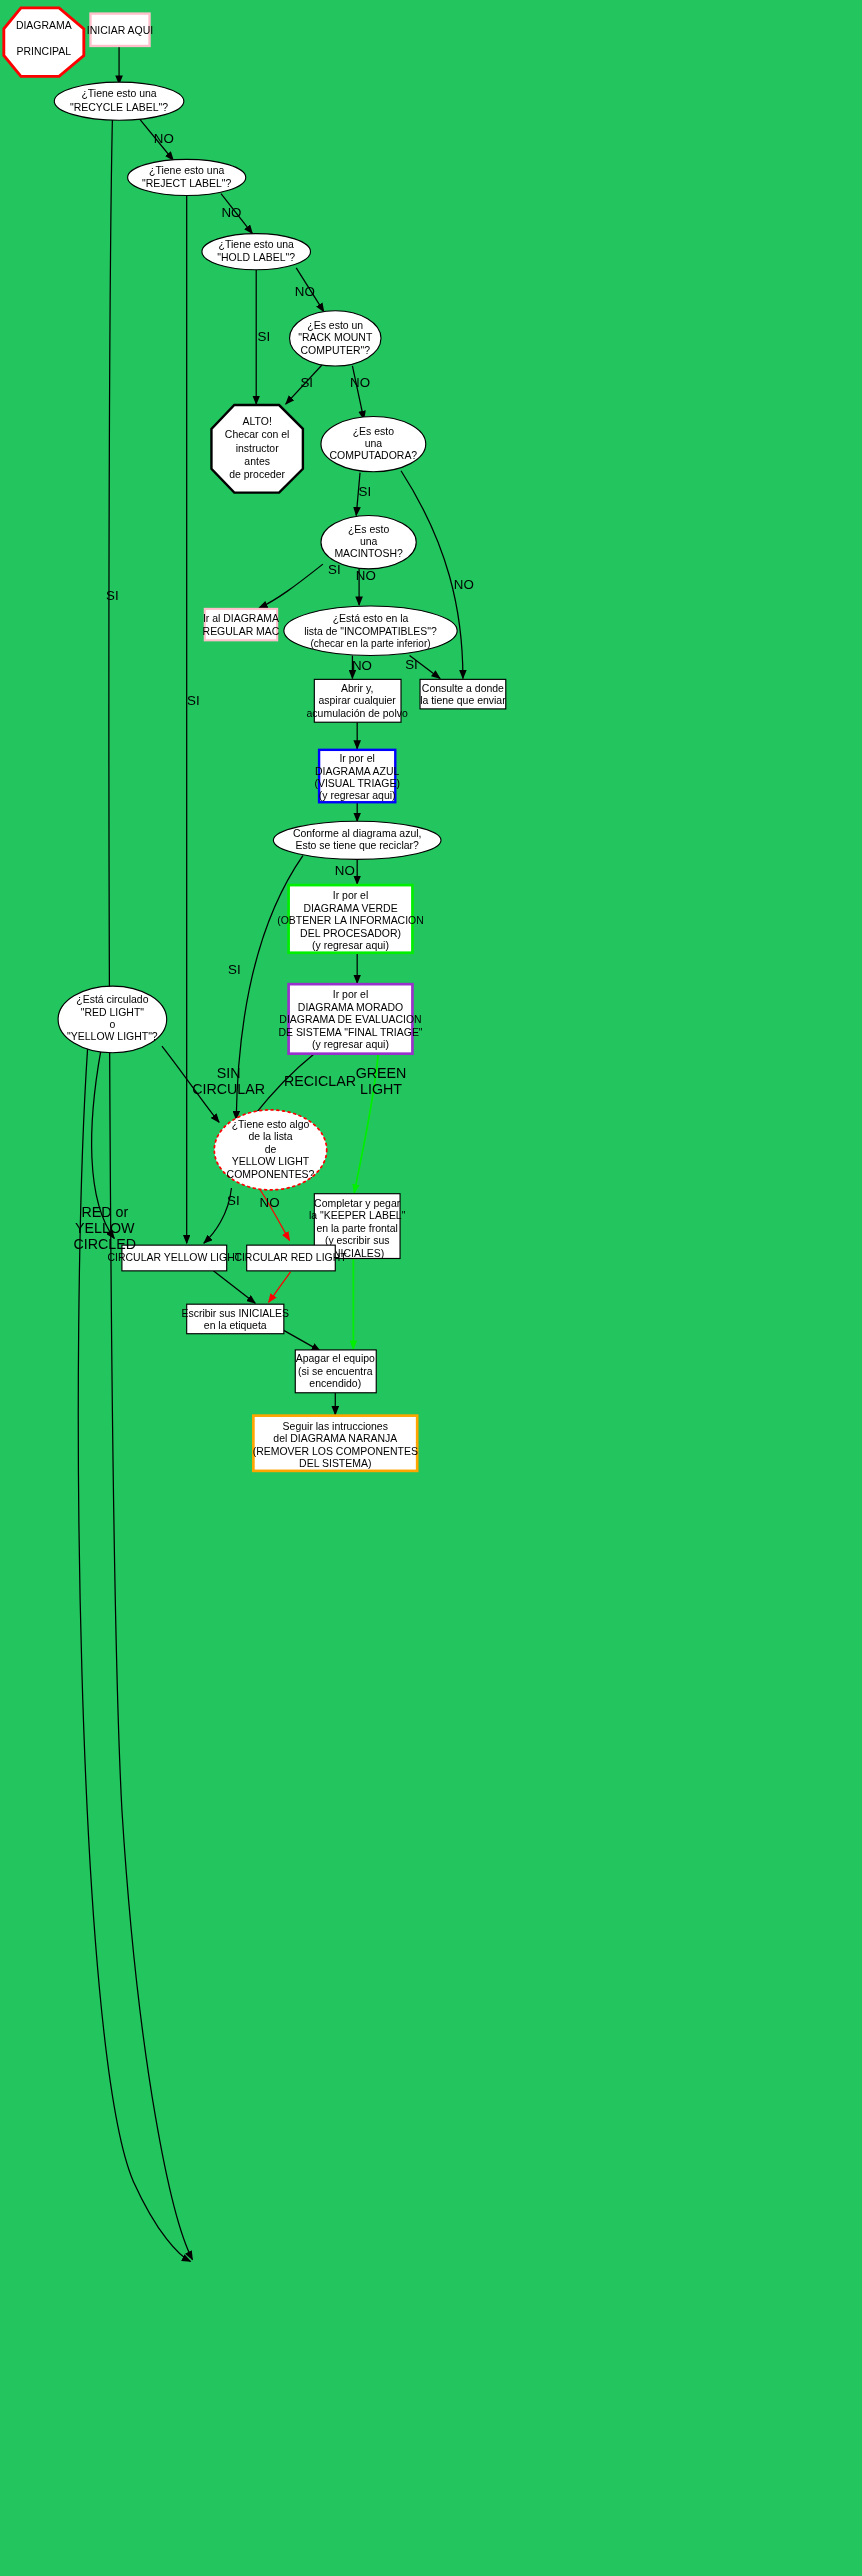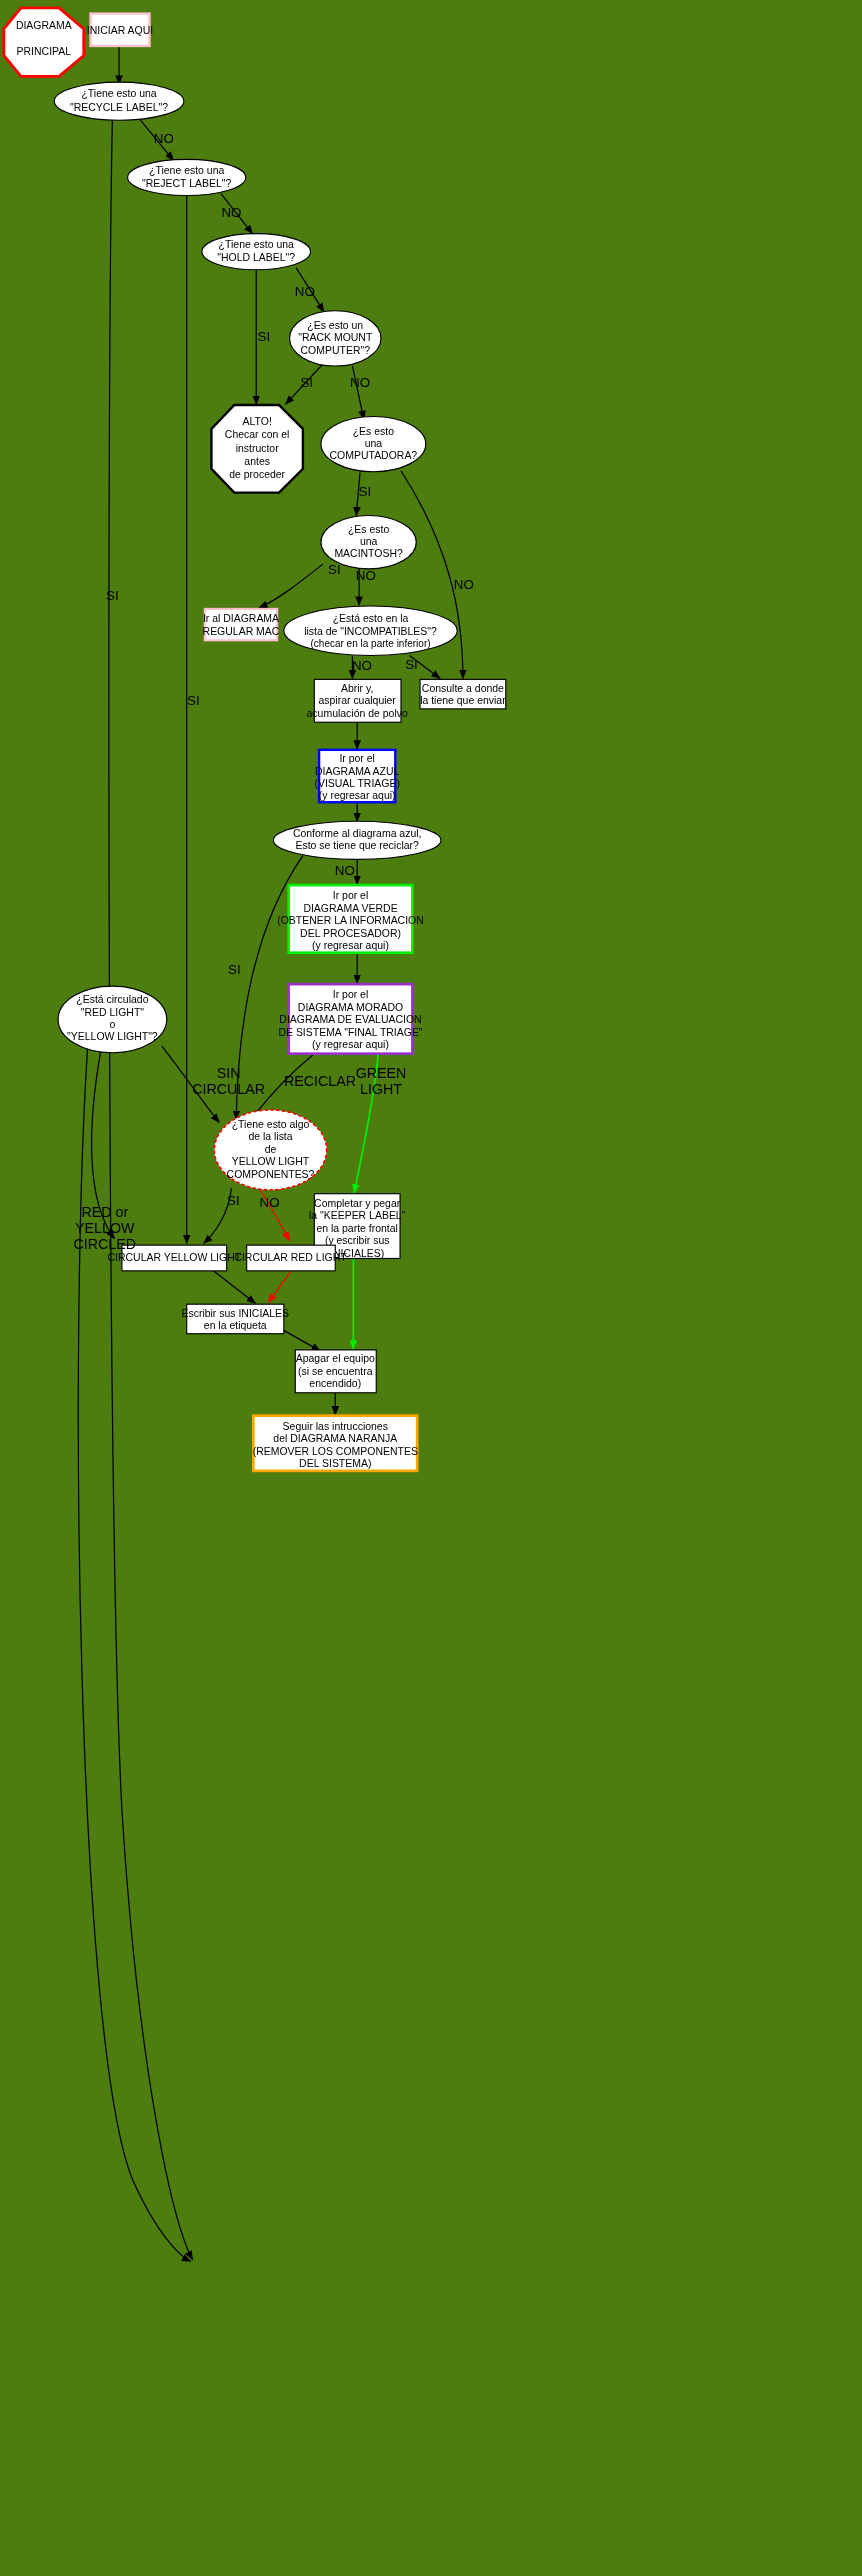--- a/index.html
+++ b/index.html
@@ -1,17 +1,17 @@
 <!DOCTYPE html>
 <html><head>
 <meta charset="utf-8">
 <style>
   html,body{margin:0;padding:0;background:#ffffff;}
   body{font-family:"Liberation Sans", sans-serif;}
-  #root{position:relative;width:862px;height:2576px;overflow:hidden;background:#4d7c0f;}
+  #root{position:relative;width:862px;height:2576px;overflow:hidden;background:#22c55e;}
   svg{position:absolute;left:0;top:0;}
   text{font-family:"Liberation Sans", sans-serif; fill:#000;}
   .nodetext{font-size:11px;}
   .nodetext-sm{font-size:10.5px;}
   .edgelbl{font-size:14px;}
   .bigedge{font-size:15px;}
 </style>
 </head>
 <body>
 

